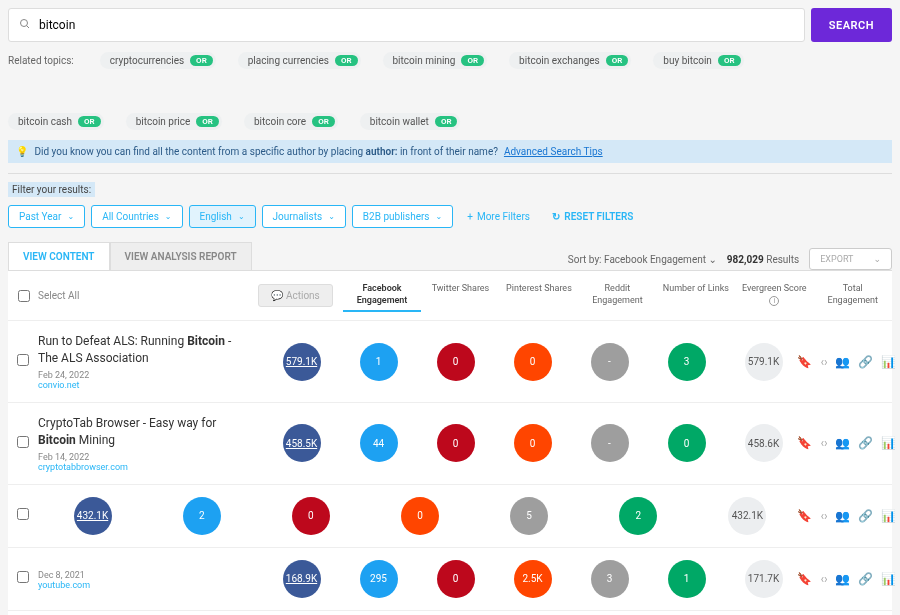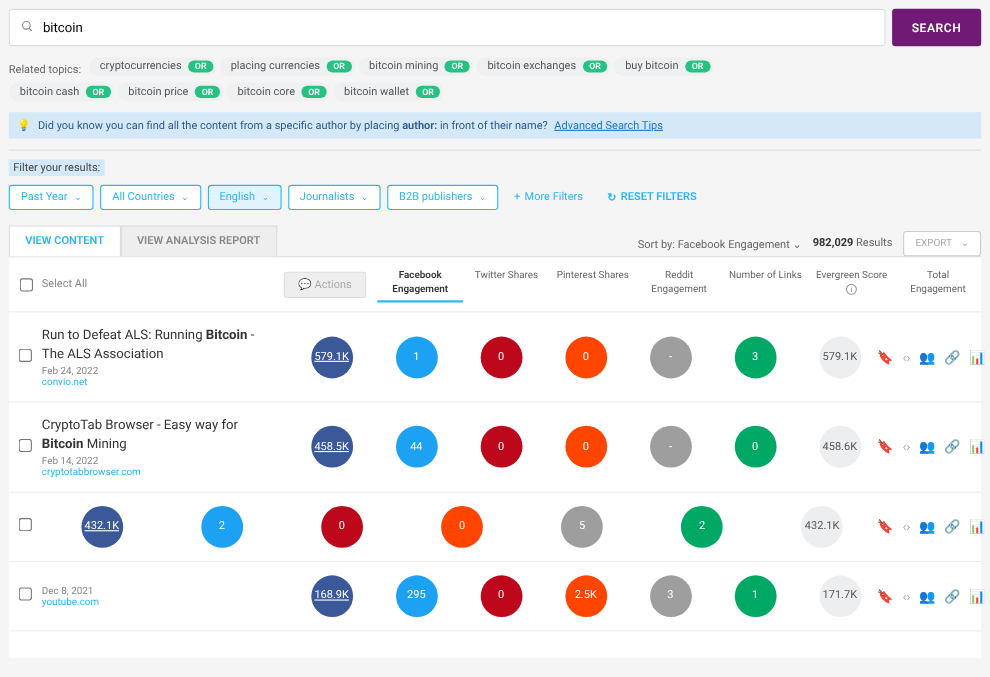--- a/index.html
+++ b/index.html
@@ -1,42 +1,42 @@
 <!DOCTYPE html>
 <html><head>
 <meta charset="utf-8">
 <style>
 *{box-sizing:border-box;margin:0;padding:0;font-family:-apple-system,BlinkMacSystemFont,"Segoe UI",Roboto,Arial,sans-serif}
 body{background:#f5f5f5;font-size:11px;color:#333}
 .container{width:900px;margin:0 auto;padding:8px}
 .search-row{display:flex;gap:6px;margin-bottom:10px}
 .search-box{flex:1;background:#fff;border:1px solid #ddd;border-radius:3px;display:flex;align-items:center;padding:0 10px;height:34px}
 .search-box input{border:none;outline:none;flex:1;font-size:12px;margin-left:8px}
-.search-btn{background:#701a75;color:#fff;border:none;padding:0 18px;font-size:11px;font-weight:600;border-radius:3px;cursor:pointer;letter-spacing:0.5px}
-.related{display:flex;flex-wrap:wrap;gap:3px;align-items:flex-end;margin-bottom:6px}
+.search-btn{background:#6d28d9;color:#fff;border:none;padding:0 18px;font-size:11px;font-weight:600;border-radius:3px;cursor:pointer;letter-spacing:0.5px}
+.related{display:flex;flex-wrap:wrap;gap:22px;align-items:center;margin-bottom:6px}
 .related-label{color:#666;font-size:10px;margin-right:4px}
 .topic-pill{background:#eef0f1;border-radius:12px;padding:3px 3px 3px 10px;display:inline-flex;align-items:center;gap:6px;font-size:10px;color:#555;cursor:pointer}
 .or-badge{background:#26c281;color:#fff;border-radius:10px;padding:1px 6px;font-size:8px;font-weight:600}
 .tip{background:#d4e8f7;padding:6px 8px;font-size:10px;color:#2b5a87;margin:10px 0;display:flex;align-items:center;gap:6px}
 .tip b{font-weight:600}
 .tip-link{color:#1976d2;text-decoration:underline;cursor:pointer}
 .filter-section{border-top:1px solid #ddd;padding-top:8px;margin-top:8px}
 .filter-label{background:#d4e8f7;display:inline-block;padding:2px 4px;font-size:10px;color:#444;margin-bottom:8px}
 .filter-row{display:flex;gap:6px;flex-wrap:wrap;align-items:center}
 .filter-pill{border:1px solid #29b6f6;background:#fff;color:#29b6f6;border-radius:3px;padding:5px 10px;font-size:10px;display:inline-flex;align-items:center;gap:6px;cursor:pointer}
 .filter-pill.active{background:#e1f3fd}
 .filter-pill .chev{font-size:8px}
 .more-filters{color:#29b6f6;font-size:10px;cursor:pointer;display:inline-flex;align-items:center;gap:4px;padding:5px 8px}
 .reset{color:#29b6f6;font-size:10px;cursor:pointer;display:inline-flex;align-items:center;gap:4px;padding:5px 8px;font-weight:600}
 .tabs-row{display:flex;align-items:flex-end;margin-top:14px;border-bottom:1px solid #ddd}
 .tab{padding:8px 14px;font-size:10px;font-weight:600;cursor:pointer;color:#888;background:#eee;border:1px solid #ddd;border-bottom:none}
 .tab.active{color:#29b6f6;background:#fff}
 .sort-area{margin-left:auto;display:flex;align-items:center;gap:10px;font-size:10px;color:#666}
 .sort-area b{color:#333}
-.export-btn{border:1px solid #ccc;background:#fff;padding:5px 10px;font-size:9px;color:#aaa;border-radius:3px;display:inline-flex;align-items:center;gap:8px}
+.export-btn{border:1px solid #ccc;background:#fff;padding:5px 10px;font-size:9px;color:#aaa;border-radius:3px;display:inline-flex;align-items:center;gap:20px}
 .table-head{display:flex;align-items:center;padding:8px 0;background:#fff}
 .select-all{display:flex;align-items:center;gap:8px;padding-left:10px;width:250px;font-size:10px;color:#888}
 .actions-btn{background:#eee;border:1px solid #ddd;color:#aaa;padding:5px 12px;font-size:10px;border-radius:3px;margin-right:10px}
 .metric-headers{display:flex;flex:1}
 .metric-h{flex:1;text-align:center;font-size:9px;color:#666;padding:4px;line-height:1.3}
 .metric-h.active{border-bottom:2px solid #29b6f6;font-weight:600;color:#333}
 .row{display:flex;align-items:center;background:#fff;border-top:1px solid #eee;padding:12px 0}
 .row-check{width:30px;text-align:center}
 .row-content{width:225px;padding-right:10px}
 .row-title{font-size:12px;color:#333;line-height:1.4}

